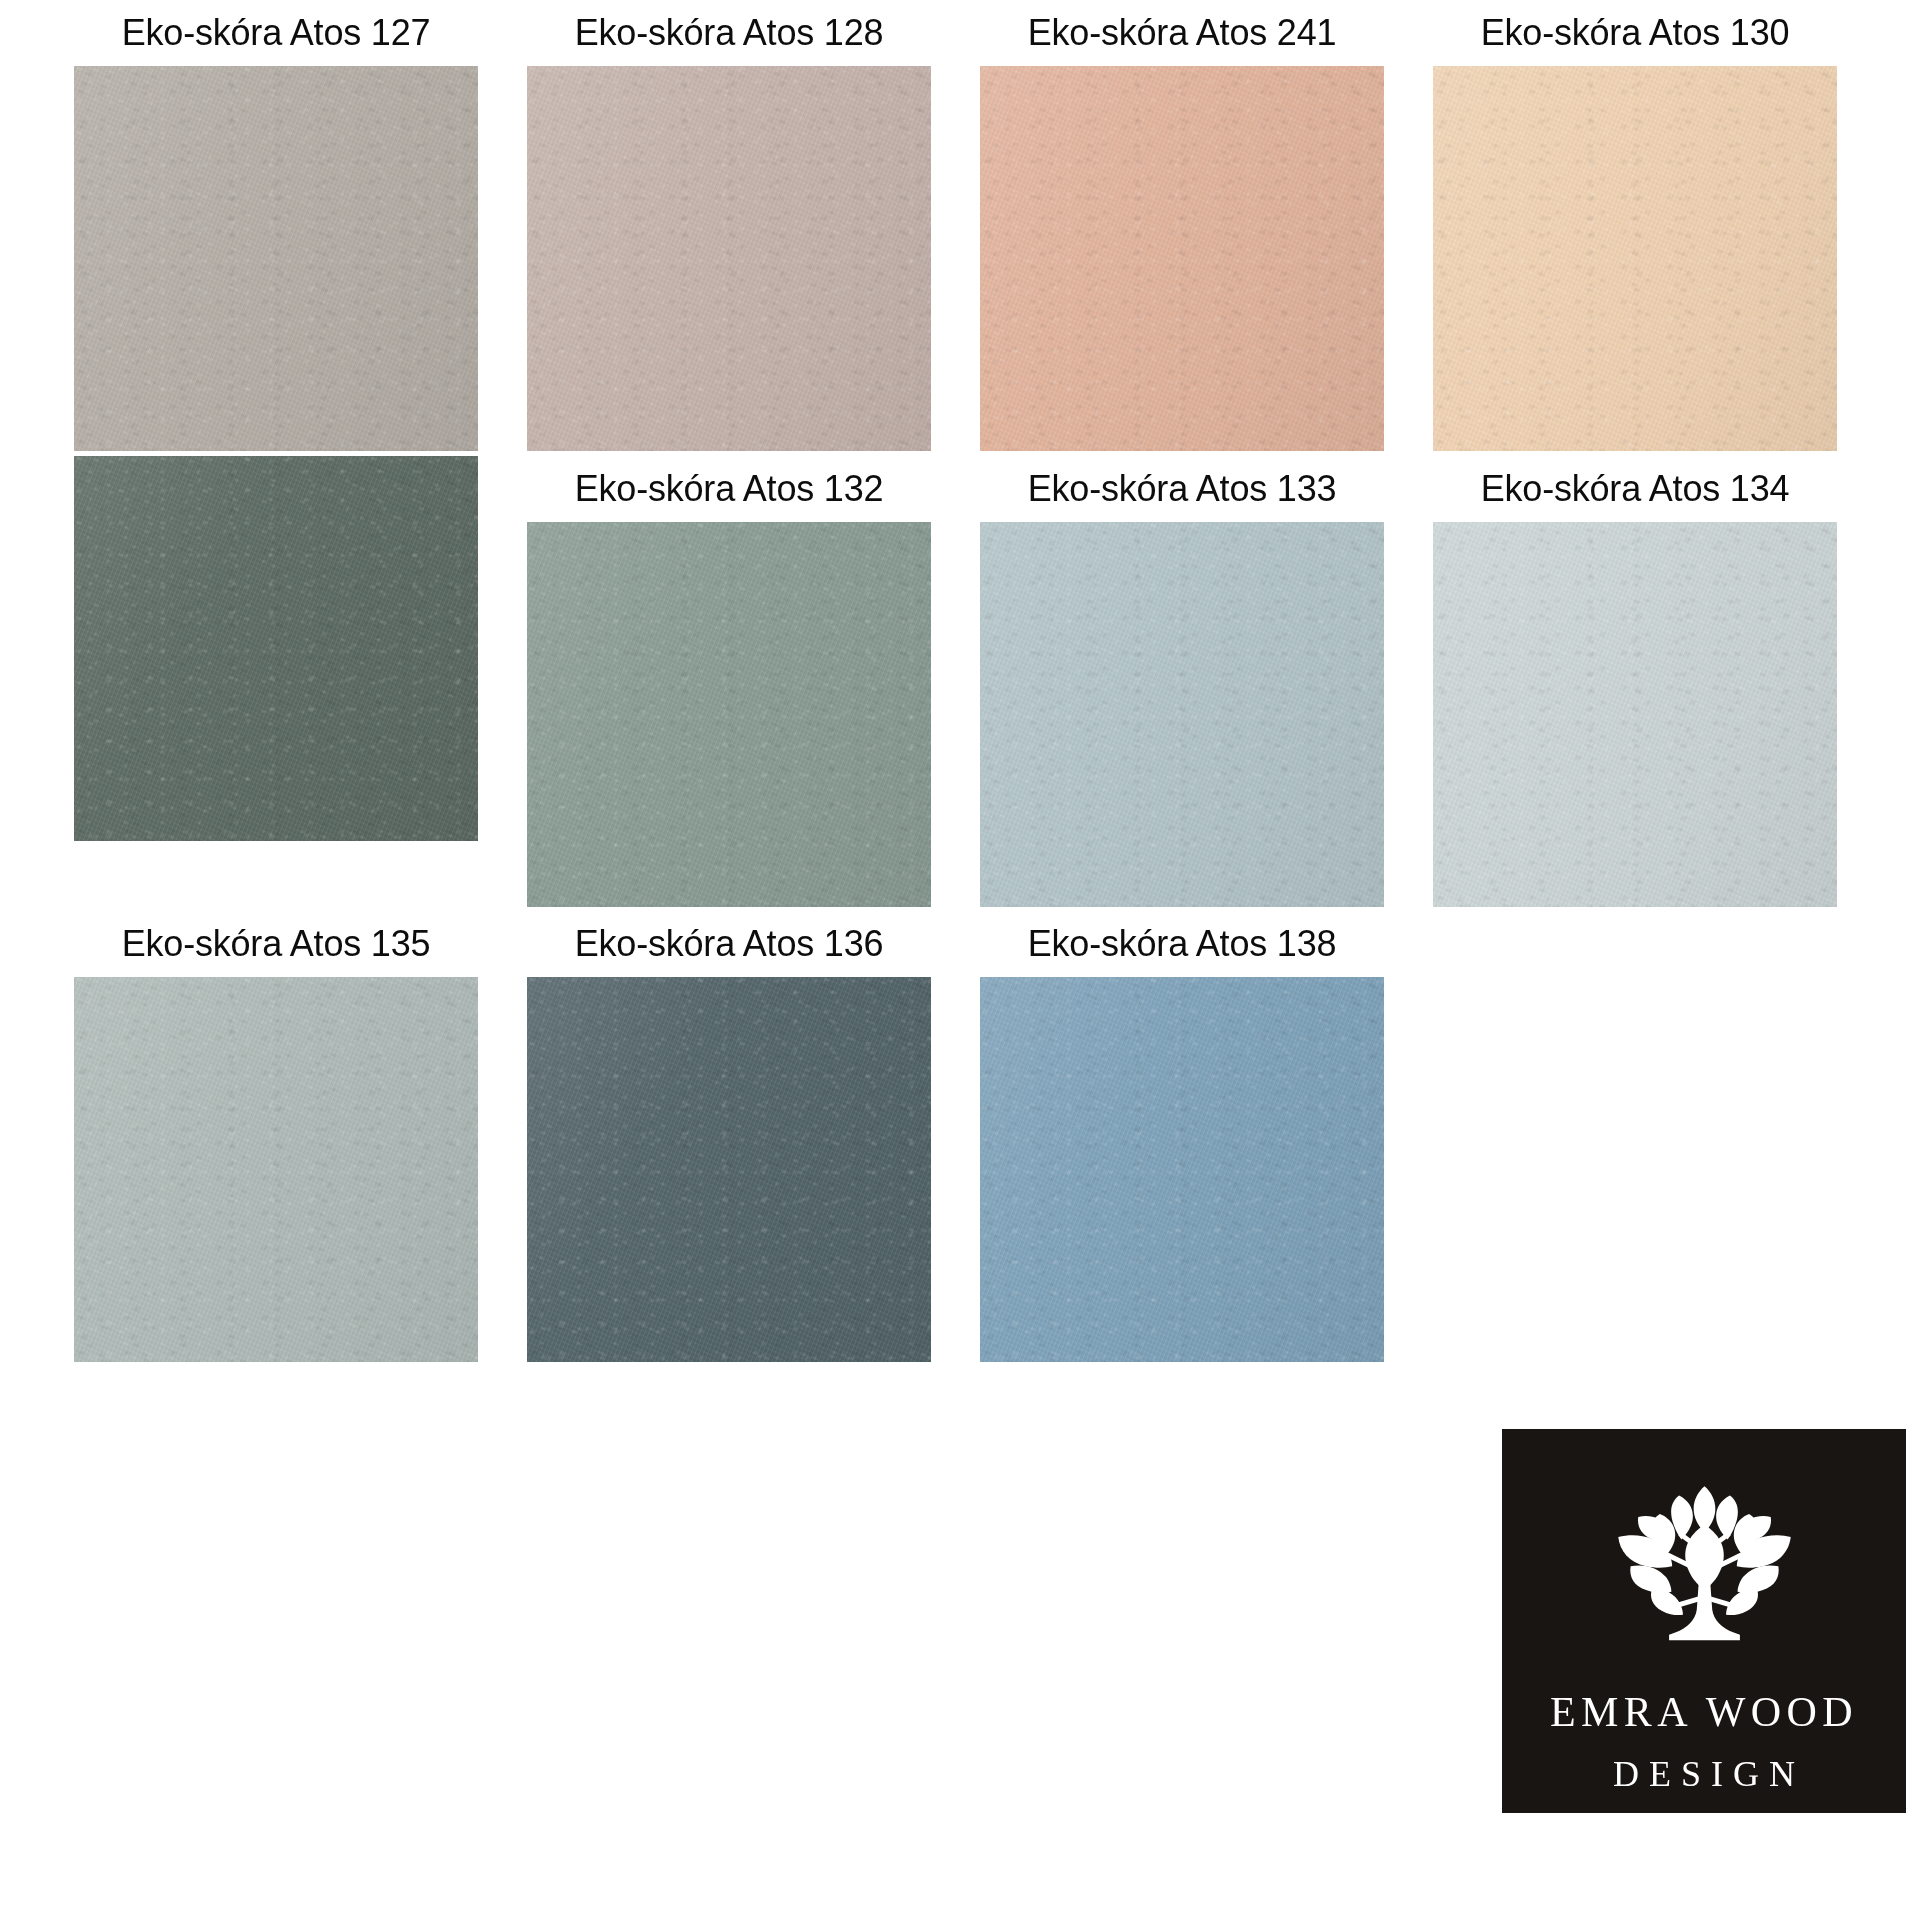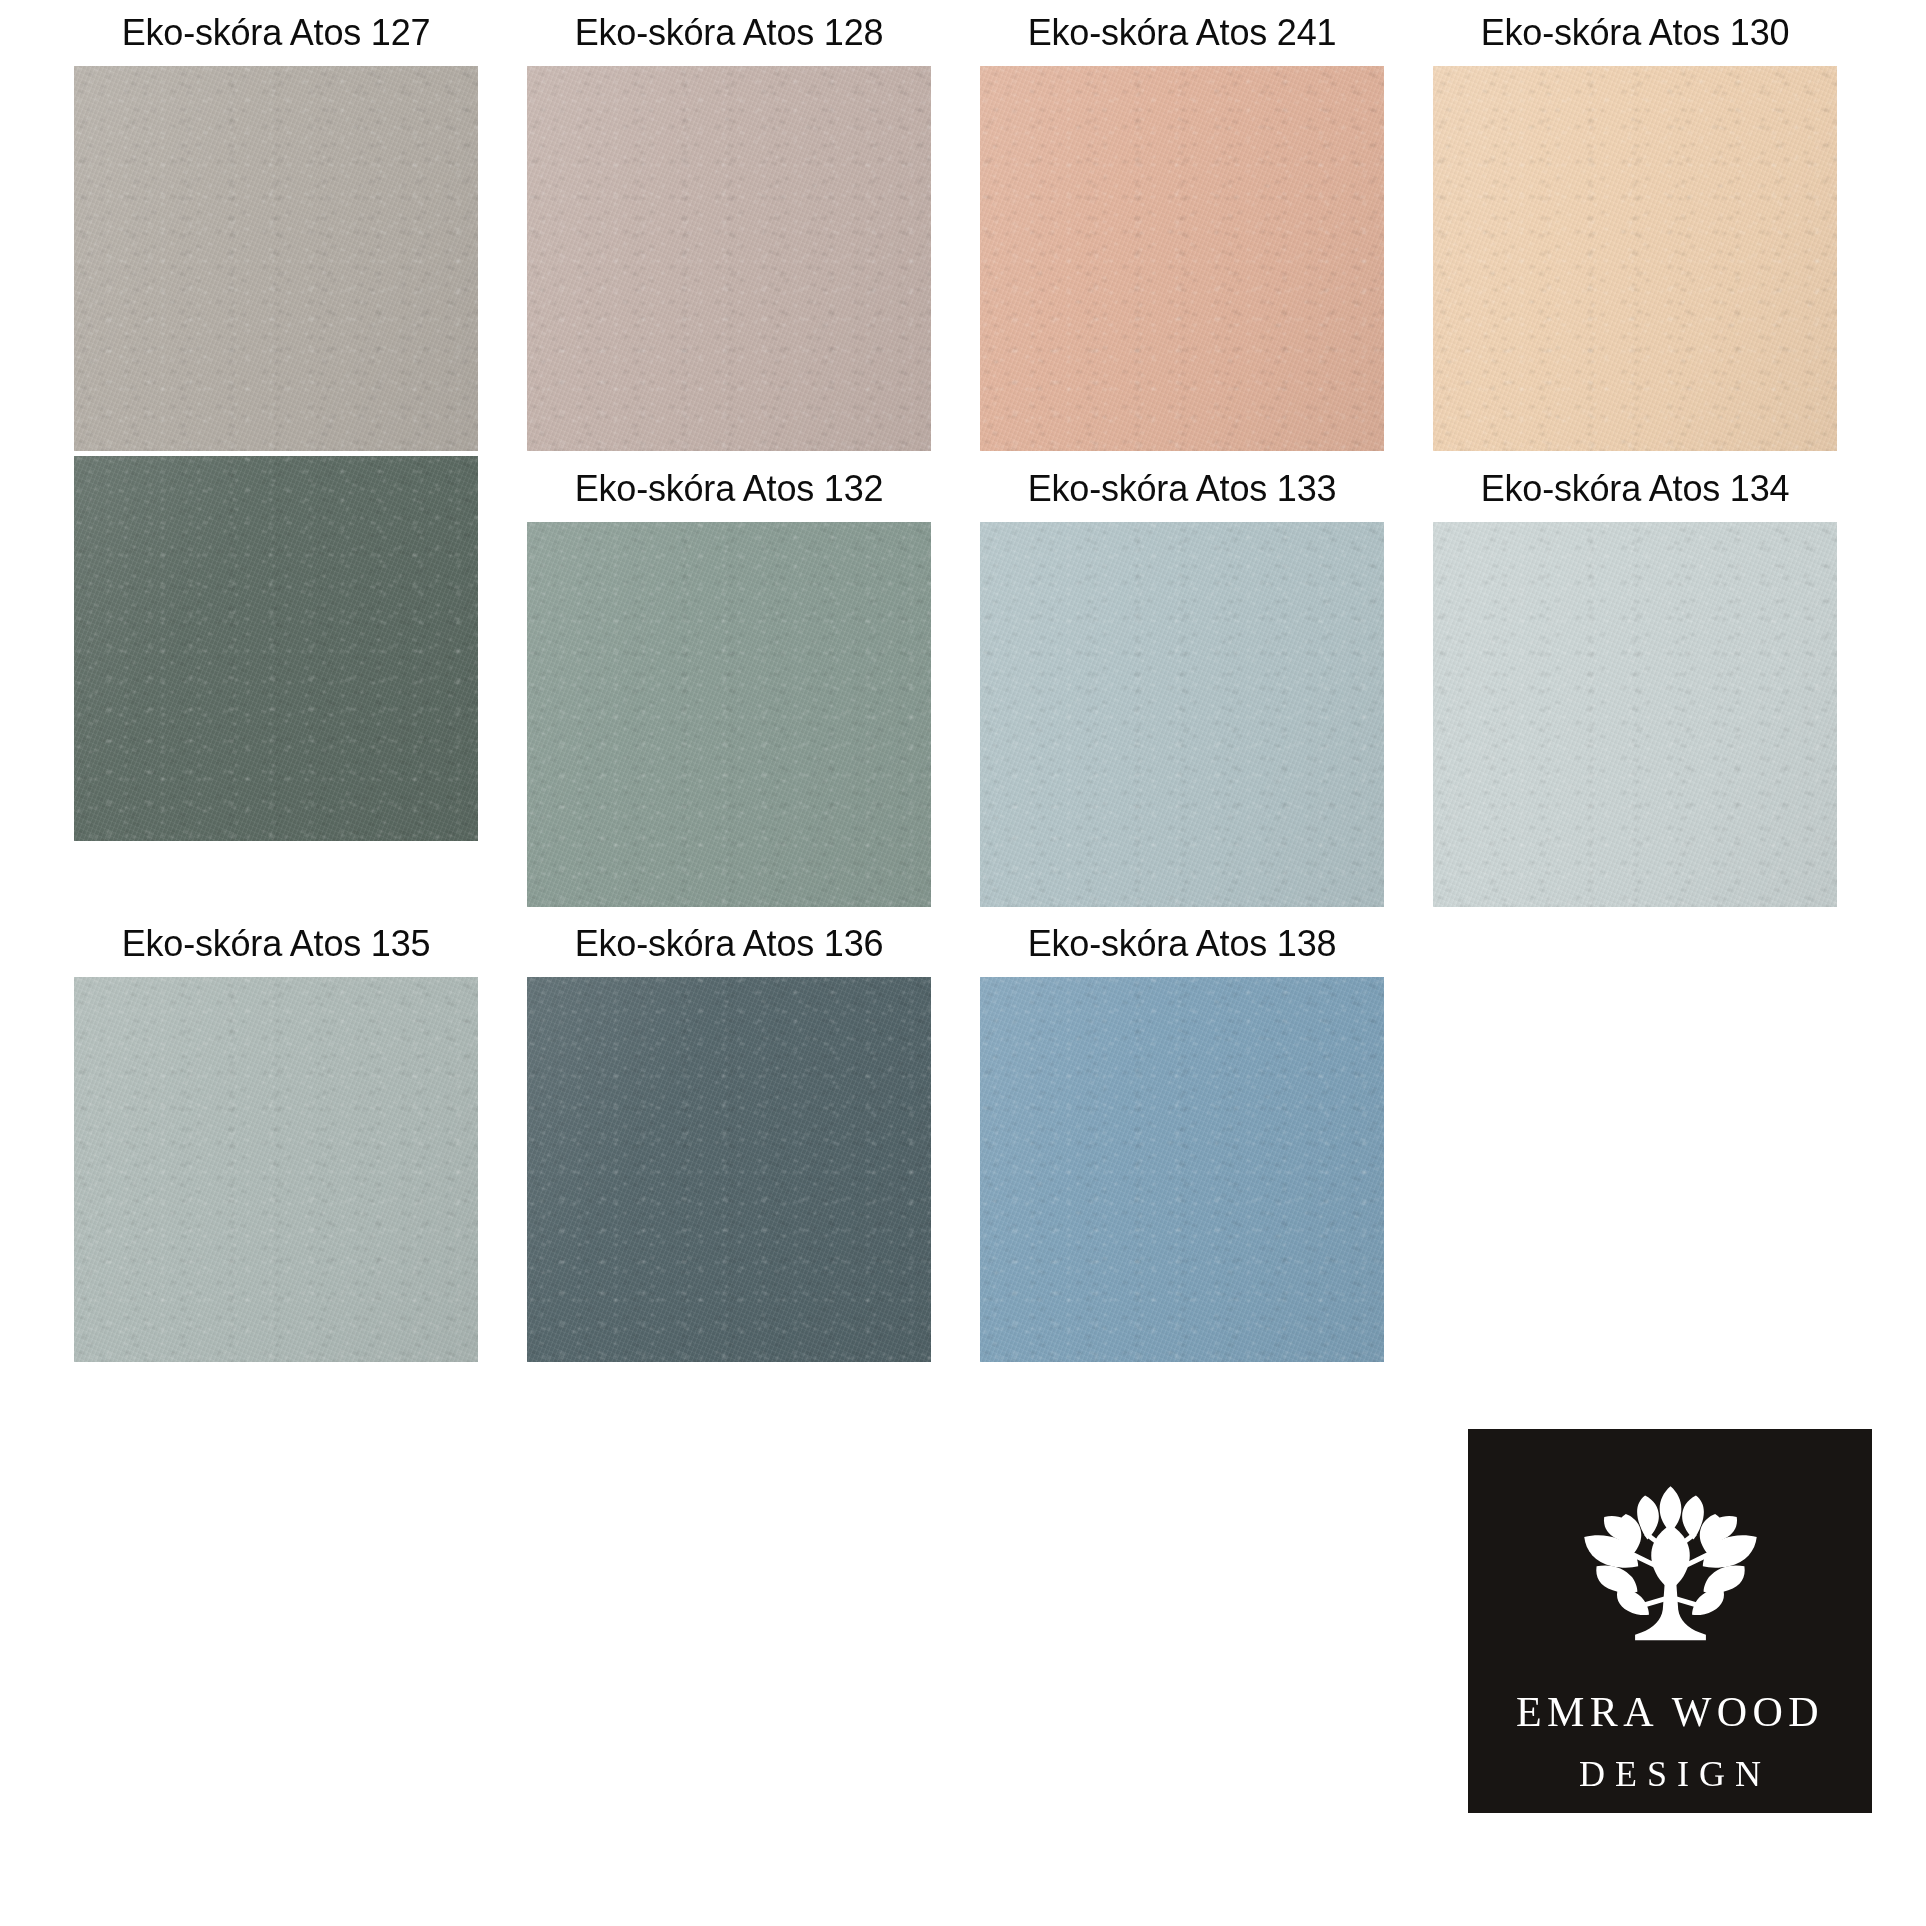--- a/index.html
+++ b/index.html
@@ -98,21 +98,21 @@
   }
   .swatch-chip .sheen {
     position: absolute;
     inset: 0;
     background: linear-gradient(118deg, rgba(255,255,255,0.10) 0%, rgba(255,255,255,0.02) 34%, rgba(0,0,0,0.015) 68%, rgba(0,0,0,0.05) 100%);
   }
 
   
   #brand-logo {
     position: absolute;
-    left: 1440px;
+    left: 1474px;
     top: 1429px;
     width: 404px;
     height: 384px;
     display: flex;
     flex-direction: column;
     align-items: center;
     justify-content: flex-start;
   }
   #brand-logo .logo-mark {
     margin-top: 51px;

